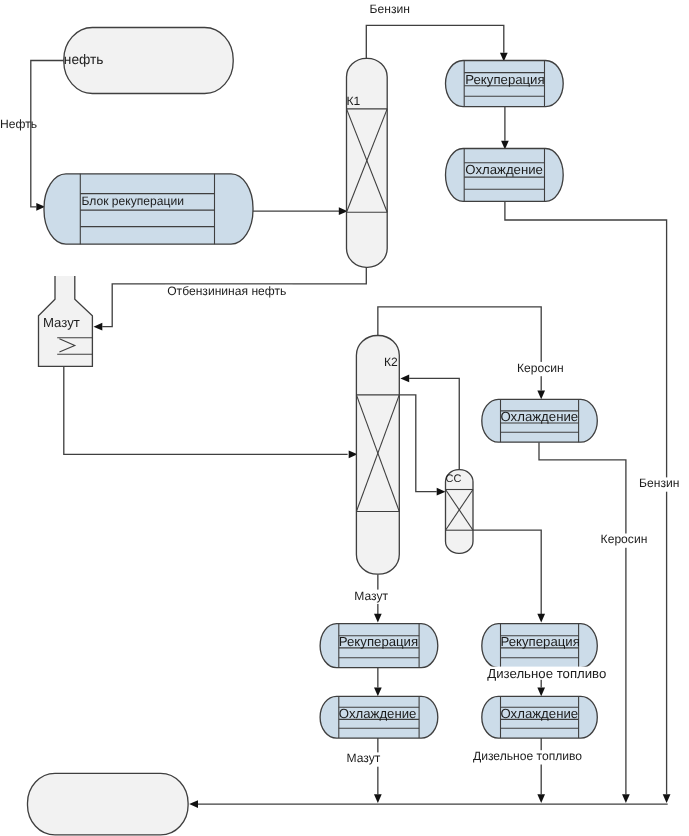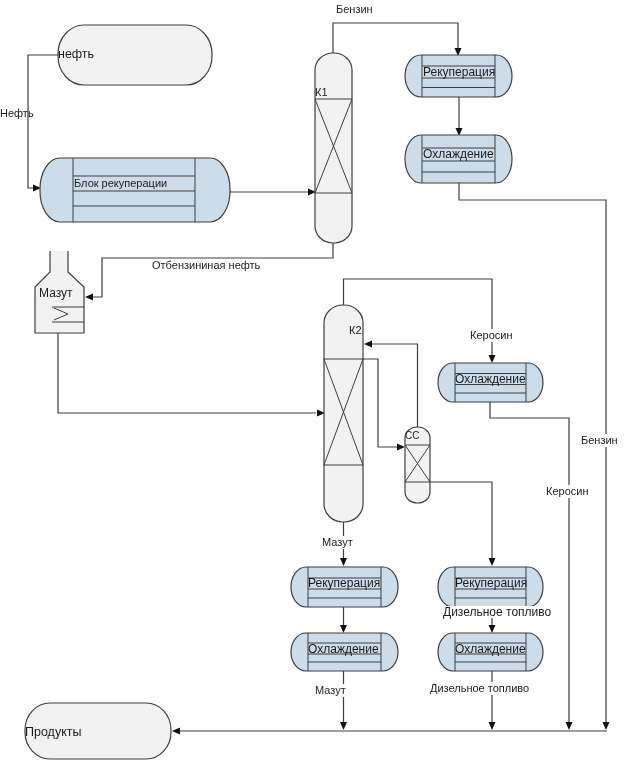--- a/index.html
+++ b/index.html
@@ -202,15 +202,14 @@
   <div class="lbl bgw" style="left:579px;top:434px;width:50px;">Бензин</div>
   <div class="lbl bgw" style="left:544px;top:485px;width:50px;">Керосин</div>
   <div class="lbl bgw" style="left:320px;top:536px;width:46px;">Мазут</div>
   <div class="lbl small" style="left:308px;top:577px;width:73px;">Рекуперация</div>
   <div class="lbl small" style="left:455px;top:577px;width:71px;">Рекуперация</div>
   <div class="lbl small bgw" style="left:441px;top:606px;width:100px;">Дизельное топливо</div>
   <div class="lbl small" style="left:308px;top:643px;width:73px;">Охлаждение</div>
   <div class="lbl small" style="left:455px;top:643px;width:71px;">Охлаждение</div>
   <div class="lbl bgw" style="left:313px;top:684px;width:46px;">Мазут</div>
   <div class="lbl bgw" style="left:428px;top:682px;width:106px;">Дизельное топливо</div>
-  <div class="lbl big" style="left:25px;top:725px;width:146px;">Продукты</div>
 
 </div>
 
 </body></html>

